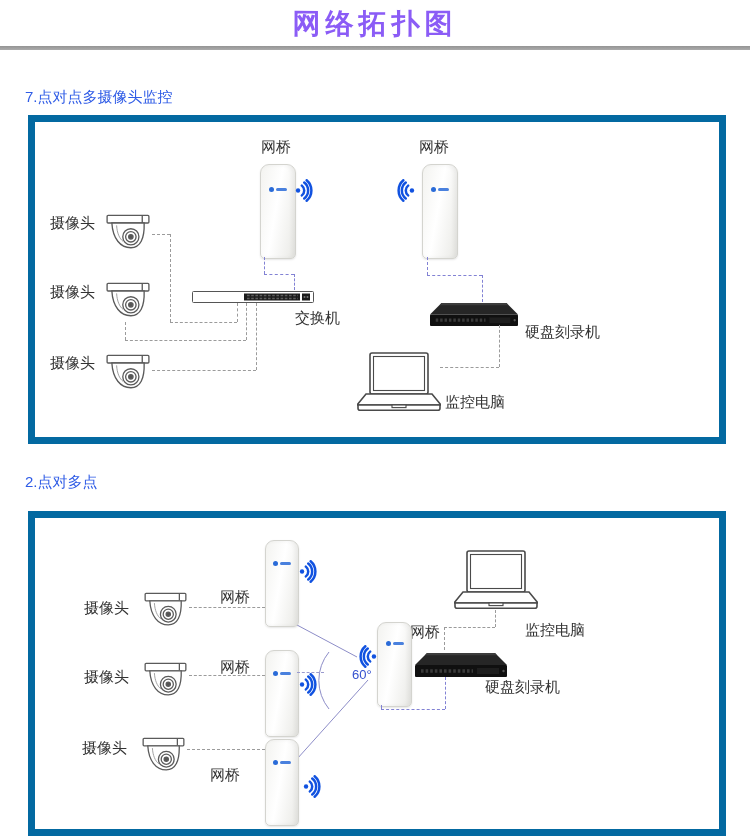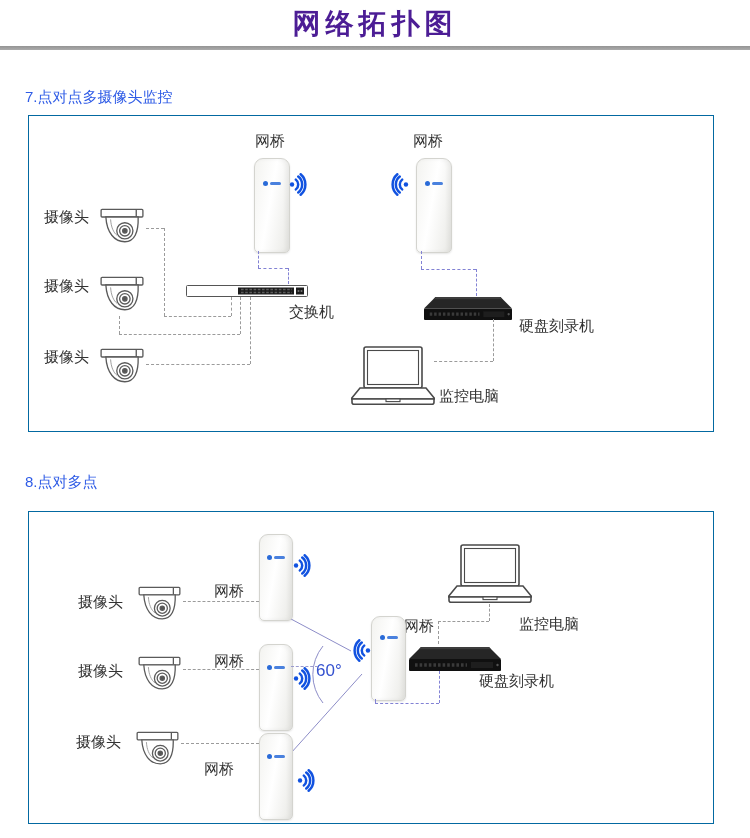--- a/index.html
+++ b/index.html
@@ -1,26 +1,26 @@
 <!DOCTYPE html>
 <html><head>
 <meta charset="utf-8">
 <style>
   html,body{margin:0;padding:0;background:#fff;}
   body{width:750px;height:838px;position:relative;overflow:hidden;
        font-family:"Liberation Sans",sans-serif;color:#333;}
   .abs{position:absolute;}
   .page-title{left:0;top:5px;width:750px;text-align:center;
-      font-size:28px;font-weight:700;letter-spacing:5px;color:#4c1d95;}
+      font-size:28px;font-weight:700;letter-spacing:5px;color:#8b5cf6;}
   .divider{left:0;top:46px;width:750px;height:4px;
       background:linear-gradient(#949494,#ababab);}
   .sec-heading{left:25px;font-size:15px;color:#2e5be6;white-space:nowrap;}
-  .panel{left:28px;width:684px;border:1px solid #0369a1;background:#fff;}
+  .panel{left:28px;width:684px;border:7px solid #0369a1;background:#fff;}
   .lbl{font-size:15px;color:#333;white-space:nowrap;line-height:1;}
-  .angle-lbl{font-size:17px;color:#3552cf;white-space:nowrap;line-height:1;}
+  .angle-lbl{font-size:13px;color:#3552cf;white-space:nowrap;line-height:1;margin-left:30px;}
   
   .hd{height:0;border-top:1px dashed #9b9b9b;}
   .vd{width:0;border-left:1px dashed #9b9b9b;}
   .dash-blue{border-color:#8282d4;}
   .dash-purple{border-color:#9a9ace;}
   
   .bridge{background:linear-gradient(100deg,#f3f3f0 0%,#ffffff 45%,#e9e9e5 100%);
       border:1px solid #d4d4cf;border-radius:9px 9px 5px 5px;
       box-shadow:inset -3px 0 4px rgba(0,0,0,.05),0 1px 2px rgba(0,0,0,.10);}
   .bridge-logo{position:absolute;left:50%;transform:translateX(-50%);
@@ -171,21 +171,21 @@
   <div class="abs hd" style="left:90px;top:218px;width:121px;"></div>
   <div class="abs vd" style="left:211px;top:181px;height:37px;"></div>
 
   <div class="abs hd" style="left:117px;top:248px;width:104px;"></div>
   <div class="abs vd" style="left:221px;top:181px;height:67px;"></div>
 
   <div class="abs vd" style="left:464px;top:203px;height:42px;"></div>
   <div class="abs hd" style="left:405px;top:245px;width:59px;"></div>
 </div>
 
-<div class="abs sec-heading" style="top:473px;">8.点对多点</div>
+<div class="abs sec-heading" style="top:473px;">2.点对多点</div>
 
 <div class="abs panel" style="top:511px;height:311px;">
 
   <svg class="abs" style="left:0;top:0;" width="684" height="311">
     <line x1="262" y1="107" x2="322" y2="139" stroke="#8d8dc8" stroke-width="1"></line>
     <line x1="262" y1="241" x2="333" y2="162" stroke="#8d8dc8" stroke-width="1"></line>
     <path d="M294,134 A45,45 0 0 0 294,191" fill="none" stroke="#8d8dc8" stroke-width="1"></path>
   </svg>
 
   <div class="abs lbl" style="left:49px;top:82px;">摄像头</div>

